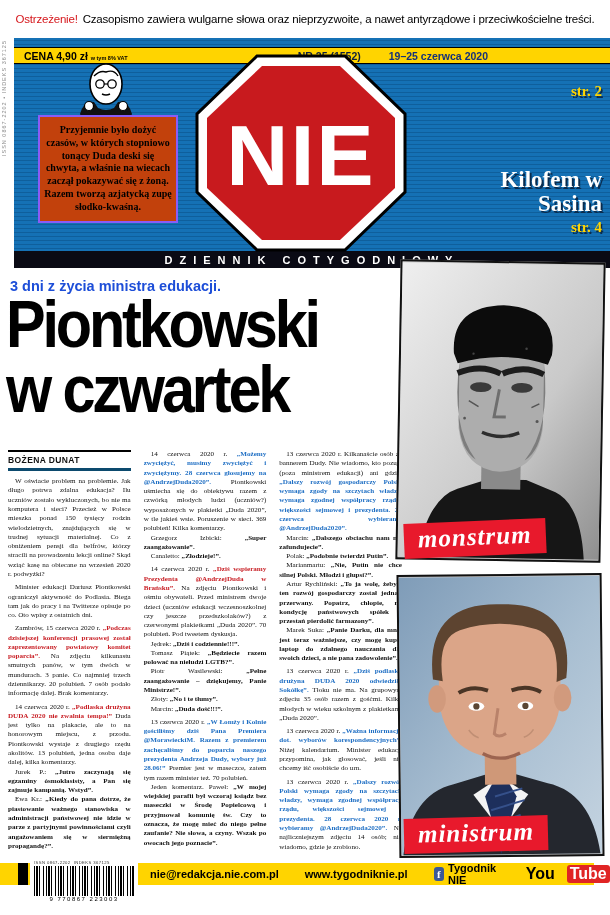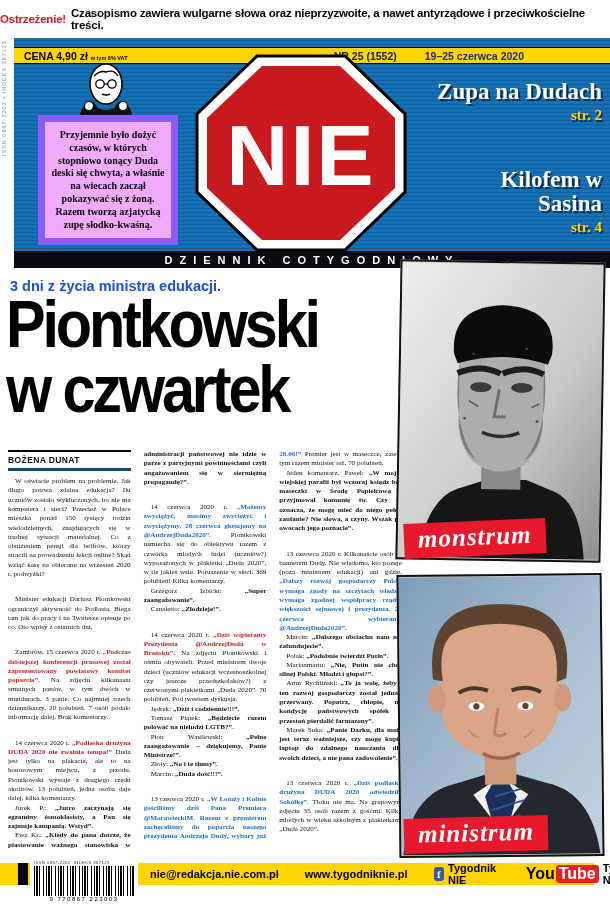--- a/index.html
+++ b/index.html
@@ -2,46 +2,46 @@
 <html lang="pl"><head>
 <meta charset="utf-8">
 <style>
   html,body{margin:0;padding:0;}
   body{width:610px;height:915px;position:relative;background:#fff;overflow:hidden;
        font-family:"Liberation Sans",sans-serif;-webkit-font-smoothing:antialiased;}
   .abs{position:absolute;}
 
   
   .warning{left:0;top:0;width:610px;height:38px;display:flex;align-items:center;justify-content:center;gap:5px;
-           font-size:11.5px;font-weight:bold;letter-spacing:-.2px;}
+           font-size:11.5px;font-weight:normal;letter-spacing:-.2px;}
   .warning .wlabel{color:#d6171c;}
   .warning .wtext{color:#000;}
 
   
   .edge-note{left:1px;top:40px;writing-mode:vertical-rl;transform:rotate(180deg);
              font-size:5.5px;color:#8a8a8a;letter-spacing:1px;}
 
   
   .masthead{left:14px;top:38px;width:596px;height:230px;
             background:repeating-linear-gradient(0deg,#1571b5 0 3px,#0f5f9c 3px 4px);}
   .pricebar{left:14px;top:47px;width:596px;height:17px;background:#ffd400;
             border-top:1.5px solid #000;border-bottom:1.5px solid #000;
             display:flex;align-items:center;justify-content:space-between;padding:0 10px;box-sizing:border-box;}
   .price{font-size:10.5px;font-weight:bold;color:#000;}
   .price small{font-size:5.5px;font-weight:bold;}
-  .issue-group{display:flex;gap:28px;margin-right:76px;}
+  .issue-group{display:flex;gap:28px;margin-right:112px;}
   .issue{font-size:10.5px;font-weight:bold;color:#0d1f3c;}
   .date{font-size:10.5px;font-weight:bold;color:#15317a;}
 
   
   .stop-sign{left:195px;top:54px;width:212px;height:198px;z-index:6;}
   .stop-sign text{font-family:"Liberation Sans",sans-serif;font-weight:bold;}
 
   
-  .quip-box{left:38px;top:115px;width:140px;background:#f0abfc;border:7px solid #8b5cf6;
+  .quip-box{left:38px;top:115px;width:140px;background:#c2410c;border:2px solid #8b5cf6;
             padding:7px 4px;box-sizing:border-box;text-align:center;z-index:5;
             font-family:"Liberation Serif",serif;font-weight:bold;font-size:10px;line-height:1.28;color:#000;}
   .caricature{left:76px;top:62px;width:60px;height:66px;z-index:4;}
 
   
   .teaser{right:8px;width:170px;text-align:right;z-index:3;color:#fff;
           font-family:"Liberation Serif",serif;font-weight:bold;}
   .teaser .t-title{font-size:23px;line-height:1.05;text-shadow:2px 2px 0 #0a2c4e;}
   .teaser .t-page{font-size:15px;color:#ffd400;text-shadow:1.5px 1.5px 0 #0a2c4e;margin-top:3px;}
   .teaser1{top:80px;}
@@ -69,38 +69,38 @@
   .caption2{left:404px;top:817px;transform:rotate(-1.5deg);}
 
   
   .article{left:8px;top:450px;width:394px;height:408px;overflow:hidden;
            column-count:3;column-gap:13px;
            font-family:"Liberation Serif",serif;font-size:7.1px;line-height:1.31;color:#111;
            text-align:justify;}
   .byline{font-family:"Liberation Sans",sans-serif;font-weight:bold;font-size:8.5px;letter-spacing:.4px;
           border-top:2px solid #000;border-bottom:3px solid #0c4a6e;padding:2.5px 0;margin-bottom:6px;}
   .article p{margin:0;text-indent:7px;}
-  .article p.gap{margin-top:16px;}
+  .article p.gap{margin-top:4px;}
   .sg-n{}
   .sg-b{font-weight:bold;}
   .sg-r{font-weight:bold;color:#c81e24;}
   .sg-bl{font-weight:bold;color:#1f6fc4;}
 
   
   .footer-bar{left:0;top:863px;width:594px;height:22px;background:#ffd400;
               display:flex;align-items:center;z-index:1;}
   .footer-items{margin-left:150px;display:flex;align-items:center;gap:26px;font-size:11px;font-weight:bold;color:#000;}
   .fb-badge{display:inline-flex;align-items:center;gap:4px;}
   .fb-icon{width:14px;height:14px;background:#3b5998;color:#fff;border-radius:3px;
            display:inline-flex;align-items:center;justify-content:center;
            font-family:"Liberation Serif",serif;font-weight:bold;font-size:11px;}
   .yt-badge{display:inline-flex;align-items:center;gap:4px;}
   .yt-icon{display:inline-flex;align-items:center;font-size:16px;font-weight:bold;}
   .yt-icon .you{color:#000;}
-  .yt-icon .tube{background:#e02424;color:#fff;border-radius:3px;padding:0 3px;margin-left:1px;}
+  .yt-icon .tube{background:#e02424;color:#fff;border-radius:3px;padding:0 3px;margin-left:12px;}
   .footer-block{left:18px;top:863px;width:10px;height:22px;background:#000;z-index:2;}
   .barcode-box{left:30px;top:858px;width:108px;height:50px;background:#fff;z-index:3;
                padding:2px 4px;box-sizing:border-box;text-align:center;}
   .barcode-meta{font-size:4.2px;color:#333;letter-spacing:.4px;text-align:left;}
   .barcode{margin-top:1px;height:30px;
      background:repeating-linear-gradient(90deg,#000 0 1px,#fff 1px 2px,#000 2px 4px,#fff 4px 5px,#000 5px 6px,#fff 6px 9px,#000 9px 10px,#fff 10px 12px);}
   .barcode-digits{font-size:6px;letter-spacing:1.5px;color:#000;}
 </style>
 </head>
 <body>
@@ -138,21 +138,20 @@
 
 <div class="abs quip-box">Przyjemnie było dożyć czasów, w których stopniowo tonący Duda deski się chwyta, a właśnie na wiecach zaczął pokazywać się z żoną. Razem tworzą azjatycką zupę słodko-kwaśną.</div>
 
 <svg class="abs stop-sign" viewBox="0 0 212 198">
   <polygon points="62,2 150,2 210,60 210,138 150,196 62,196 2,138 2,60" fill="#fff" stroke="#000" stroke-width="3"></polygon>
   <polygon points="67,12 145,12 200,64 200,134 145,186 67,186 12,134 12,64" fill="#c81a1e"></polygon>
   <text x="106" y="131" text-anchor="middle" font-size="86" fill="#fff" letter-spacing="2">NIE</text>
 </svg>
 
 <div class="abs teaser teaser1">
-  <div class="t-title">Zupa na Dudach</div>
   <div class="t-page">str. 2</div>
 </div>
 <div class="abs teaser teaser2">
   <div class="t-title">Kilofem w Sasina</div>
   <div class="t-page">str. 4</div>
 </div>
 
 <div class="abs tagline-bar">
   <span>DZIENNIK COTYGODNIOWY</span>
 </div>

